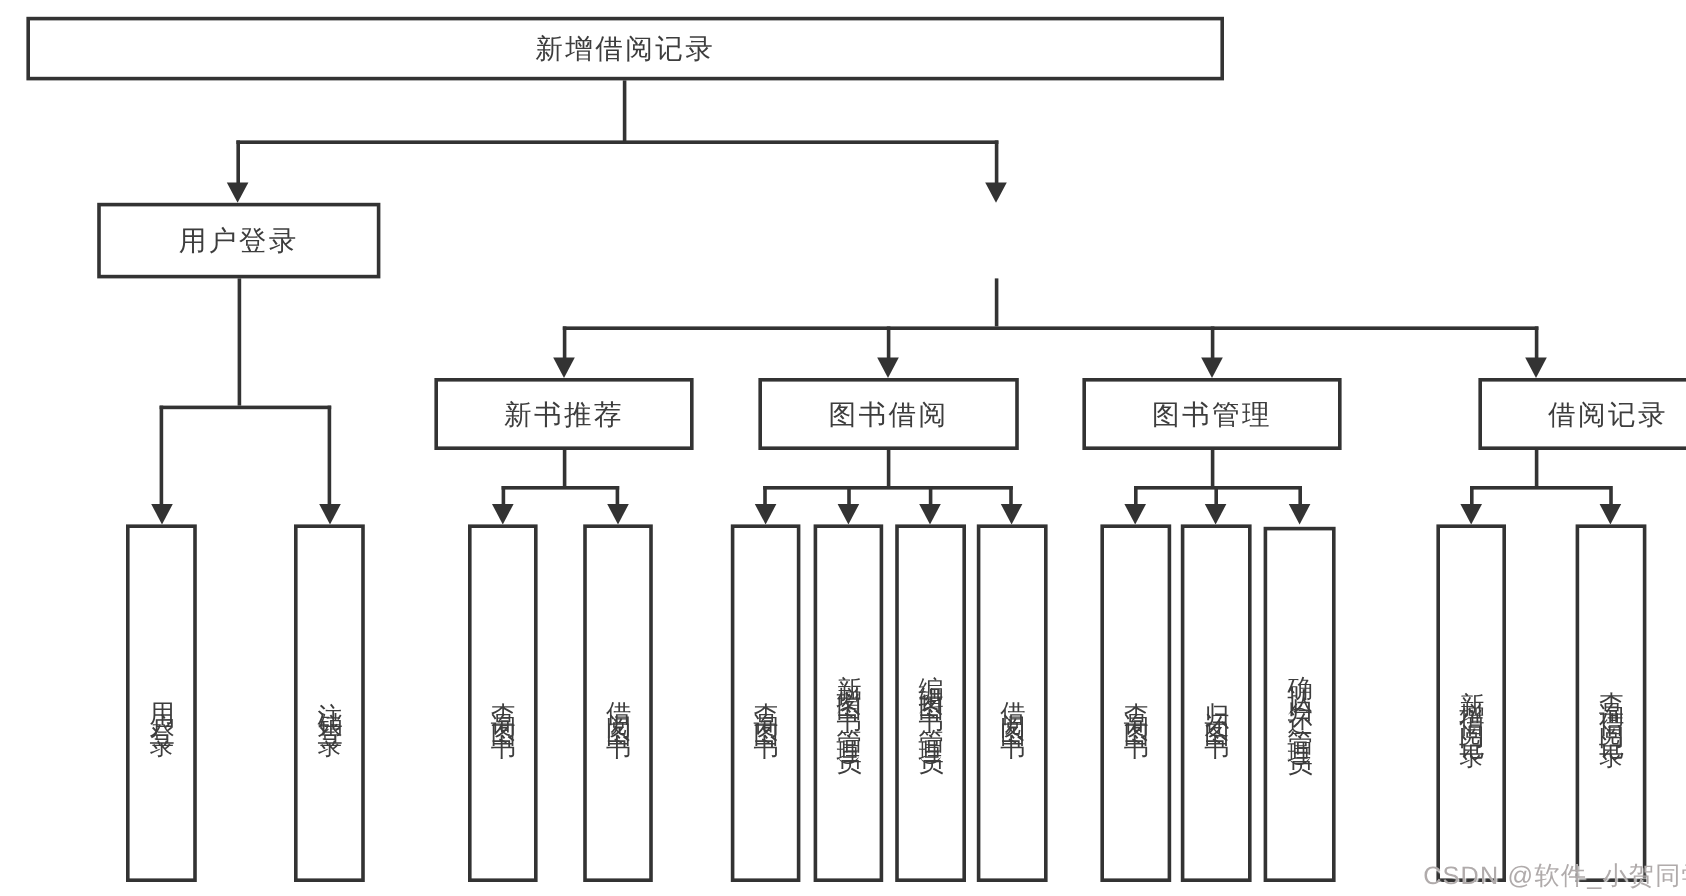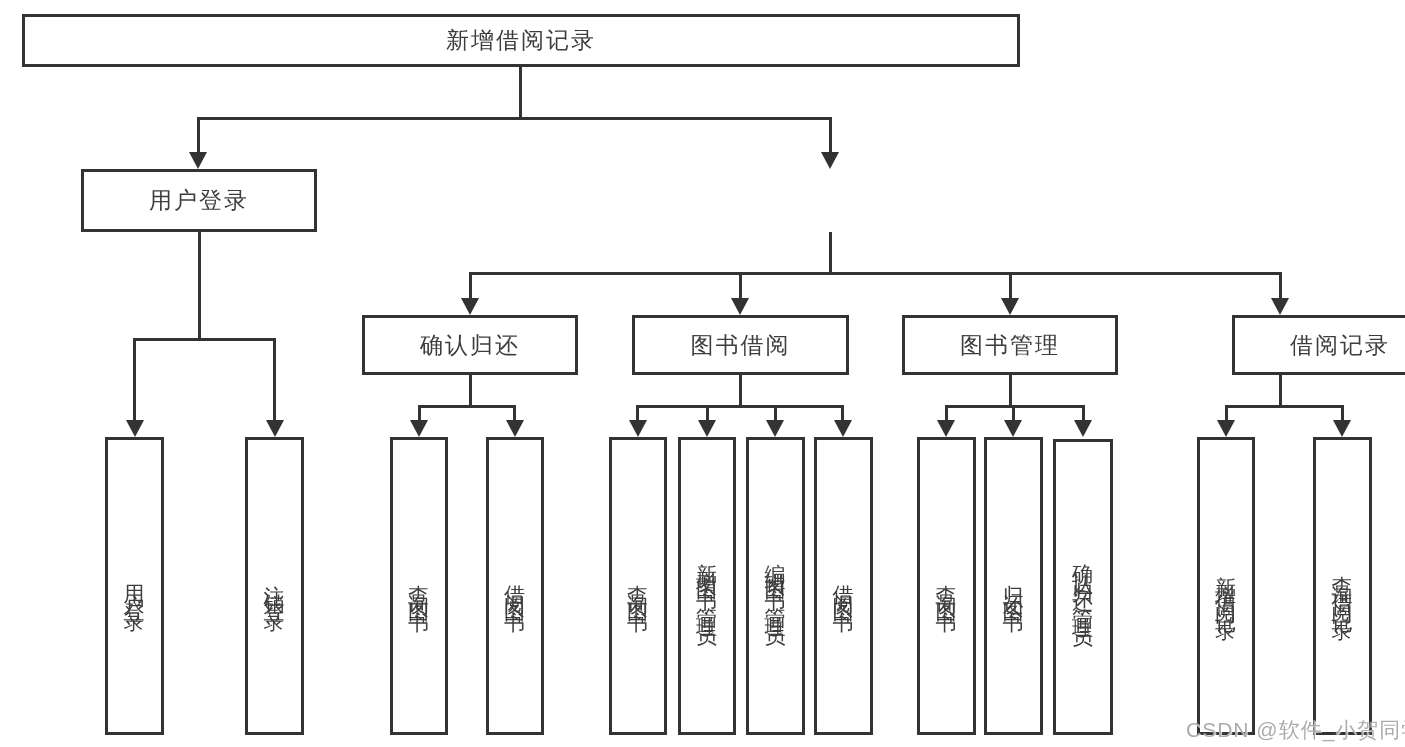--- a/index.html
+++ b/index.html
@@ -79,21 +79,21 @@
   <div class="line" style="left:469px;top:272px;width:3px;height:28px"></div>
   <div class="arrow" style="left:461px;top:298px"></div>
   <div class="line" style="left:739px;top:272px;width:3px;height:28px"></div>
   <div class="arrow" style="left:731px;top:298px"></div>
   <div class="line" style="left:1009px;top:272px;width:3px;height:28px"></div>
   <div class="arrow" style="left:1001px;top:298px"></div>
   <div class="line" style="left:1279px;top:272px;width:3px;height:28px"></div>
   <div class="arrow" style="left:1271px;top:298px"></div>
 
   <div class="box hbox" style="left:362px;top:315px;width:216px;height:60px">
-    <span>确认归还</span>
+    <span>新书推荐</span>
   </div>
   <div class="box hbox" style="left:632px;top:315px;width:217px;height:60px">
     <span>图书借阅</span>
   </div>
   <div class="box hbox" style="left:902px;top:315px;width:216px;height:60px">
     <span>图书管理</span>
   </div>
   <div class="box hbox" style="left:1232px;top:315px;width:216px;height:60px">
     <span>借阅记录</span>
   </div>

